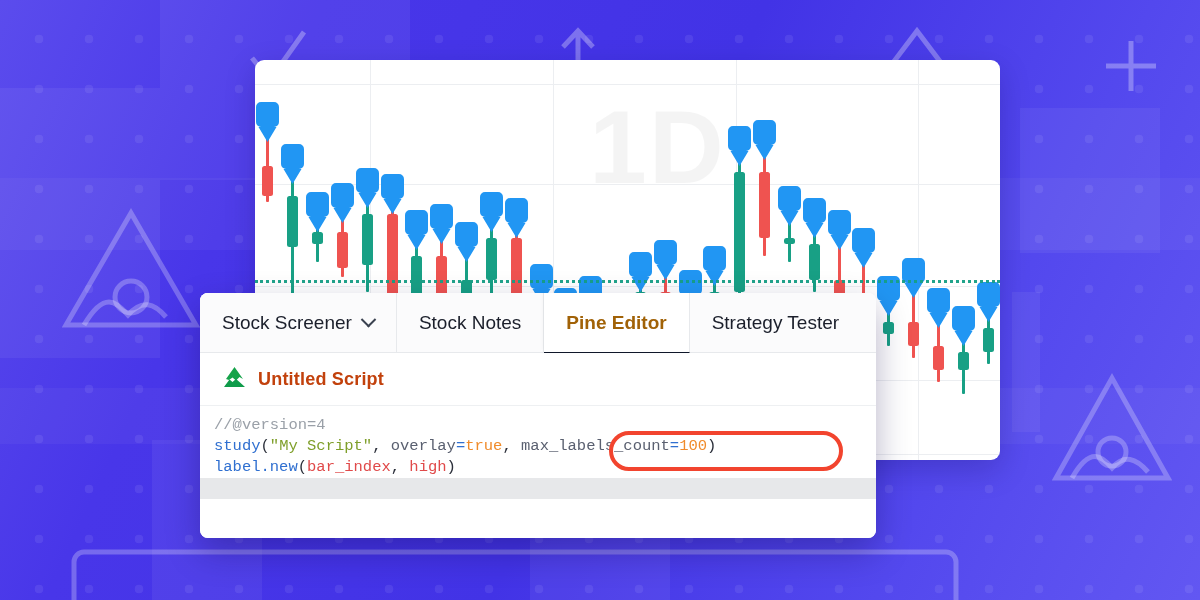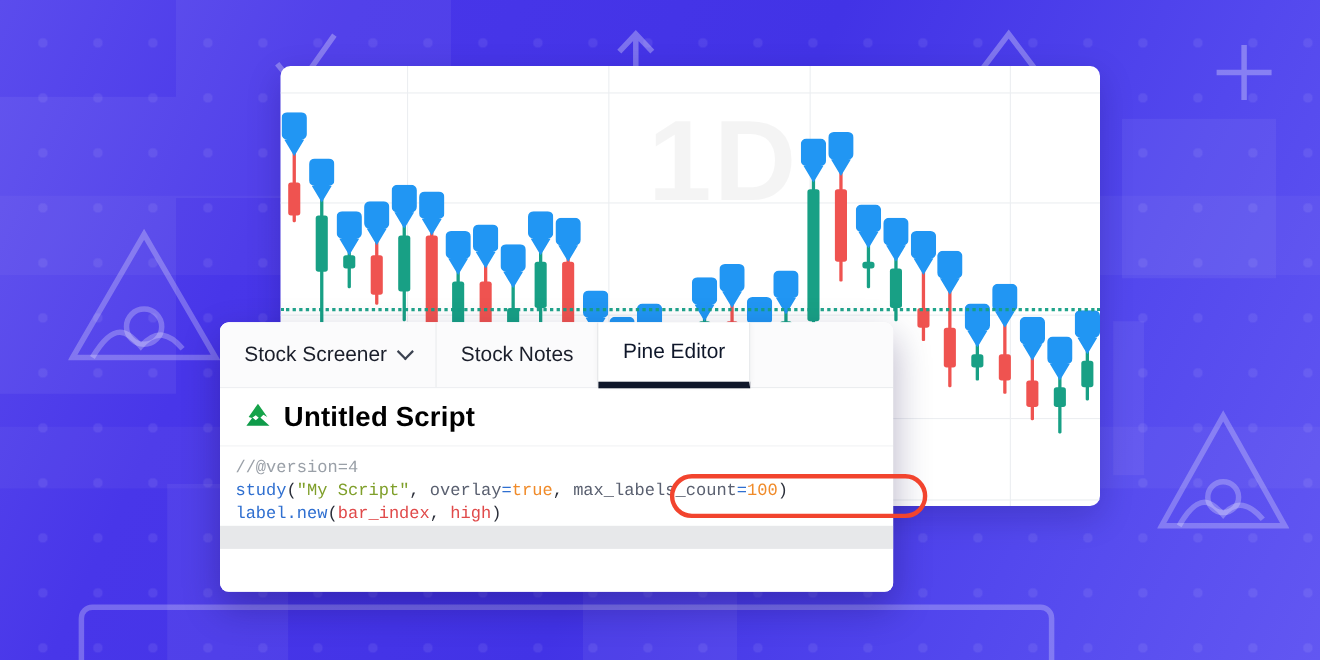--- a/index.html
+++ b/index.html
@@ -60,59 +60,60 @@
     border-top:3px dotted #16a085;
     opacity:.95;
   }
 
   .wick { position:absolute; width:3px; border-radius:1px; }
   .body { position:absolute; border-radius:2.5px; }
   .pin  { position:absolute; }
 
   
   #editor-panel {
-    position:absolute; left:200px; top:293px; width:612px; height:245px;
+    position:absolute; left:200px; top:293px; width:676px; height:245px;
     background:#ffffff;
     border-radius:8px;
     box-shadow:0 14px 34px rgba(18,8,70,0.30);
     overflow:hidden;
   }
   #tabbar {
     display:flex; height:60px; align-items:stretch;
     background:#fbfbfc;
     border-bottom:1px solid #e7e9ec;
   }
   .tab {
     display:flex; align-items:center; justify-content:center;
     padding:0 22px; font-size:19px; color:#1b1f2b;
     background:#fbfbfc;
     border-right:1px solid #e7e9ec;
     white-space:nowrap; cursor:pointer;
     position:relative;
   }
   .tab:first-child { border-left:none; }
   .tab.active {
-    background:#ffffff; color:#0f172a; border-bottom:6px solid #0f172a;
+    background:#ffffff; color:#a16207; border-bottom:1px solid #0f172a;
     margin-bottom:-1px;
     box-shadow: 0 -2px 6px rgba(0,0,0,0.05);
+    font-weight: bold;
   }
   .tab.last { border-right:none; }
   .caret {
     margin-left:11px; display:inline-block; width:11px; height:11px;
     border-right:2px solid #3b4250; border-bottom:2px solid #3b4250;
     transform:rotate(45deg) translate(-2px,-2px);
   }
 
   #script-head {
     display:flex; align-items:center; gap:11px;
     height:53px; padding:0 0 0 22px;
     background:#ffffff;
     border-bottom:1px solid #eef0f2;
   }
-  #script-head .title { font-size:25px; font-weight:700; color:#000000; letter-spacing:.2px; }
+  #script-head .title { font-size:18px; font-weight:700; color:#c2410c; letter-spacing:.2px; }
 
   #code-area {
     position:relative; height:132px; background:#ffffff;
     display:flex; font-family:"Liberation Mono", monospace;
   }
   #gutter {
     width:52px; background:#f4f5f7; color:#5b6170;
     font-size:15px; text-align:right; padding:9px 10px 0 0;
     line-height:21px; user-select:none;
   }
@@ -380,20 +381,23 @@
       <div class="tab">
         <span>Stock Screener</span>
         <span class="caret"></span>
       </div>
       <div class="tab">
         <span>Stock Notes</span>
       </div>
       <div class="tab active">
         <span>Pine Editor</span>
       </div>
+      <div class="tab last">
+        <span>Strategy Tester</span>
+      </div>
     </div>
 
   <div id="script-head">
     <span>
       <svg width="25" height="22" viewBox="0 0 25 22">
         <path fill="#16a34a" d="M12.5 1 L21 13 L17.5 11 L14 14.5 L10.5 11.5 L7 14 L4 13 Z"></path>
         <path fill="#0f9b4a" d="M2 21 L7.5 13.5 L10.5 16 L14 13 L17.5 16 L23 21 Z"></path>
       </svg>
     </span>
     <span class="title">Untitled Script</span>

